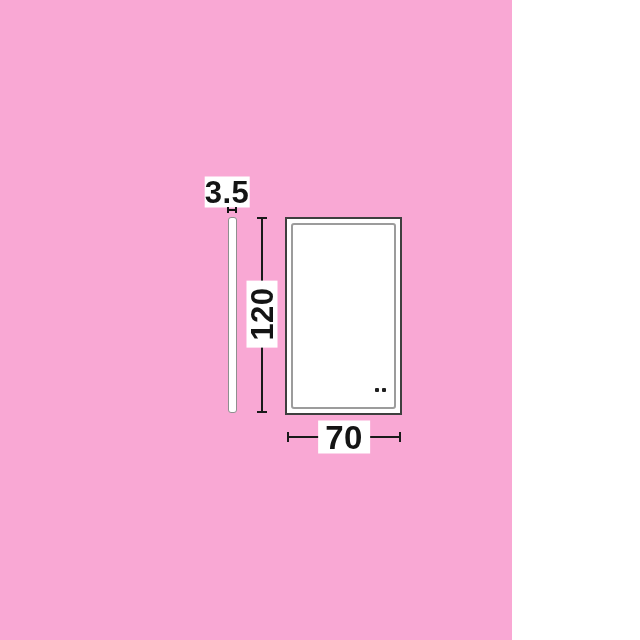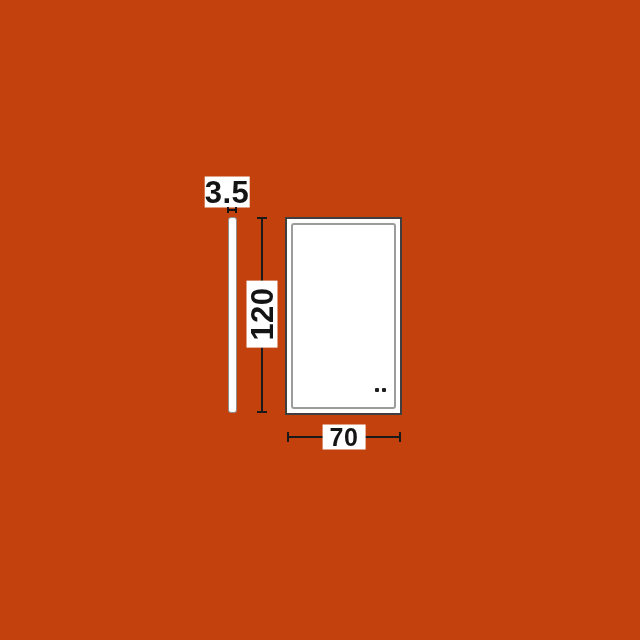--- a/index.html
+++ b/index.html
@@ -2,23 +2,23 @@
 <html><head>
 <meta charset="utf-8">
 <style>
   html, body {
     margin: 0;
     padding: 0;
     background: #ffffff;
   }
   .canvas {
     position: relative;
-    width: 640px;
+    width: 512px;
     height: 640px;
-    background: #c2410c;
+    background: #f9a8d4;
     overflow: hidden;
     font-family: "Liberation Sans", sans-serif;
     color: #1a1a1a;
   }
   .dim-label {
     position: absolute;
     font-size: 31px;
     font-weight: 600;
     letter-spacing: 0.5px;
     color: #141414;
@@ -137,21 +137,21 @@
     height: 10px;
     background: #1a1a1a;
   }
   .width-tick.left { left: 287px; }
   .width-tick.right { left: 399px; }
   .width-label {
     left: 344px;
     top: 437px;
     transform: translate(-50%, -50%);
     padding: 0 7px;
-    font-size: 25px;
+    font-size: 33px;
   }
 </style>
 </head>
 <body>
 
 <div class="canvas">
 
   <div class="dim-label thickness-label">3.5</div>
   <div class="thickness-marker"></div>
   <div class="side-profile"></div>

